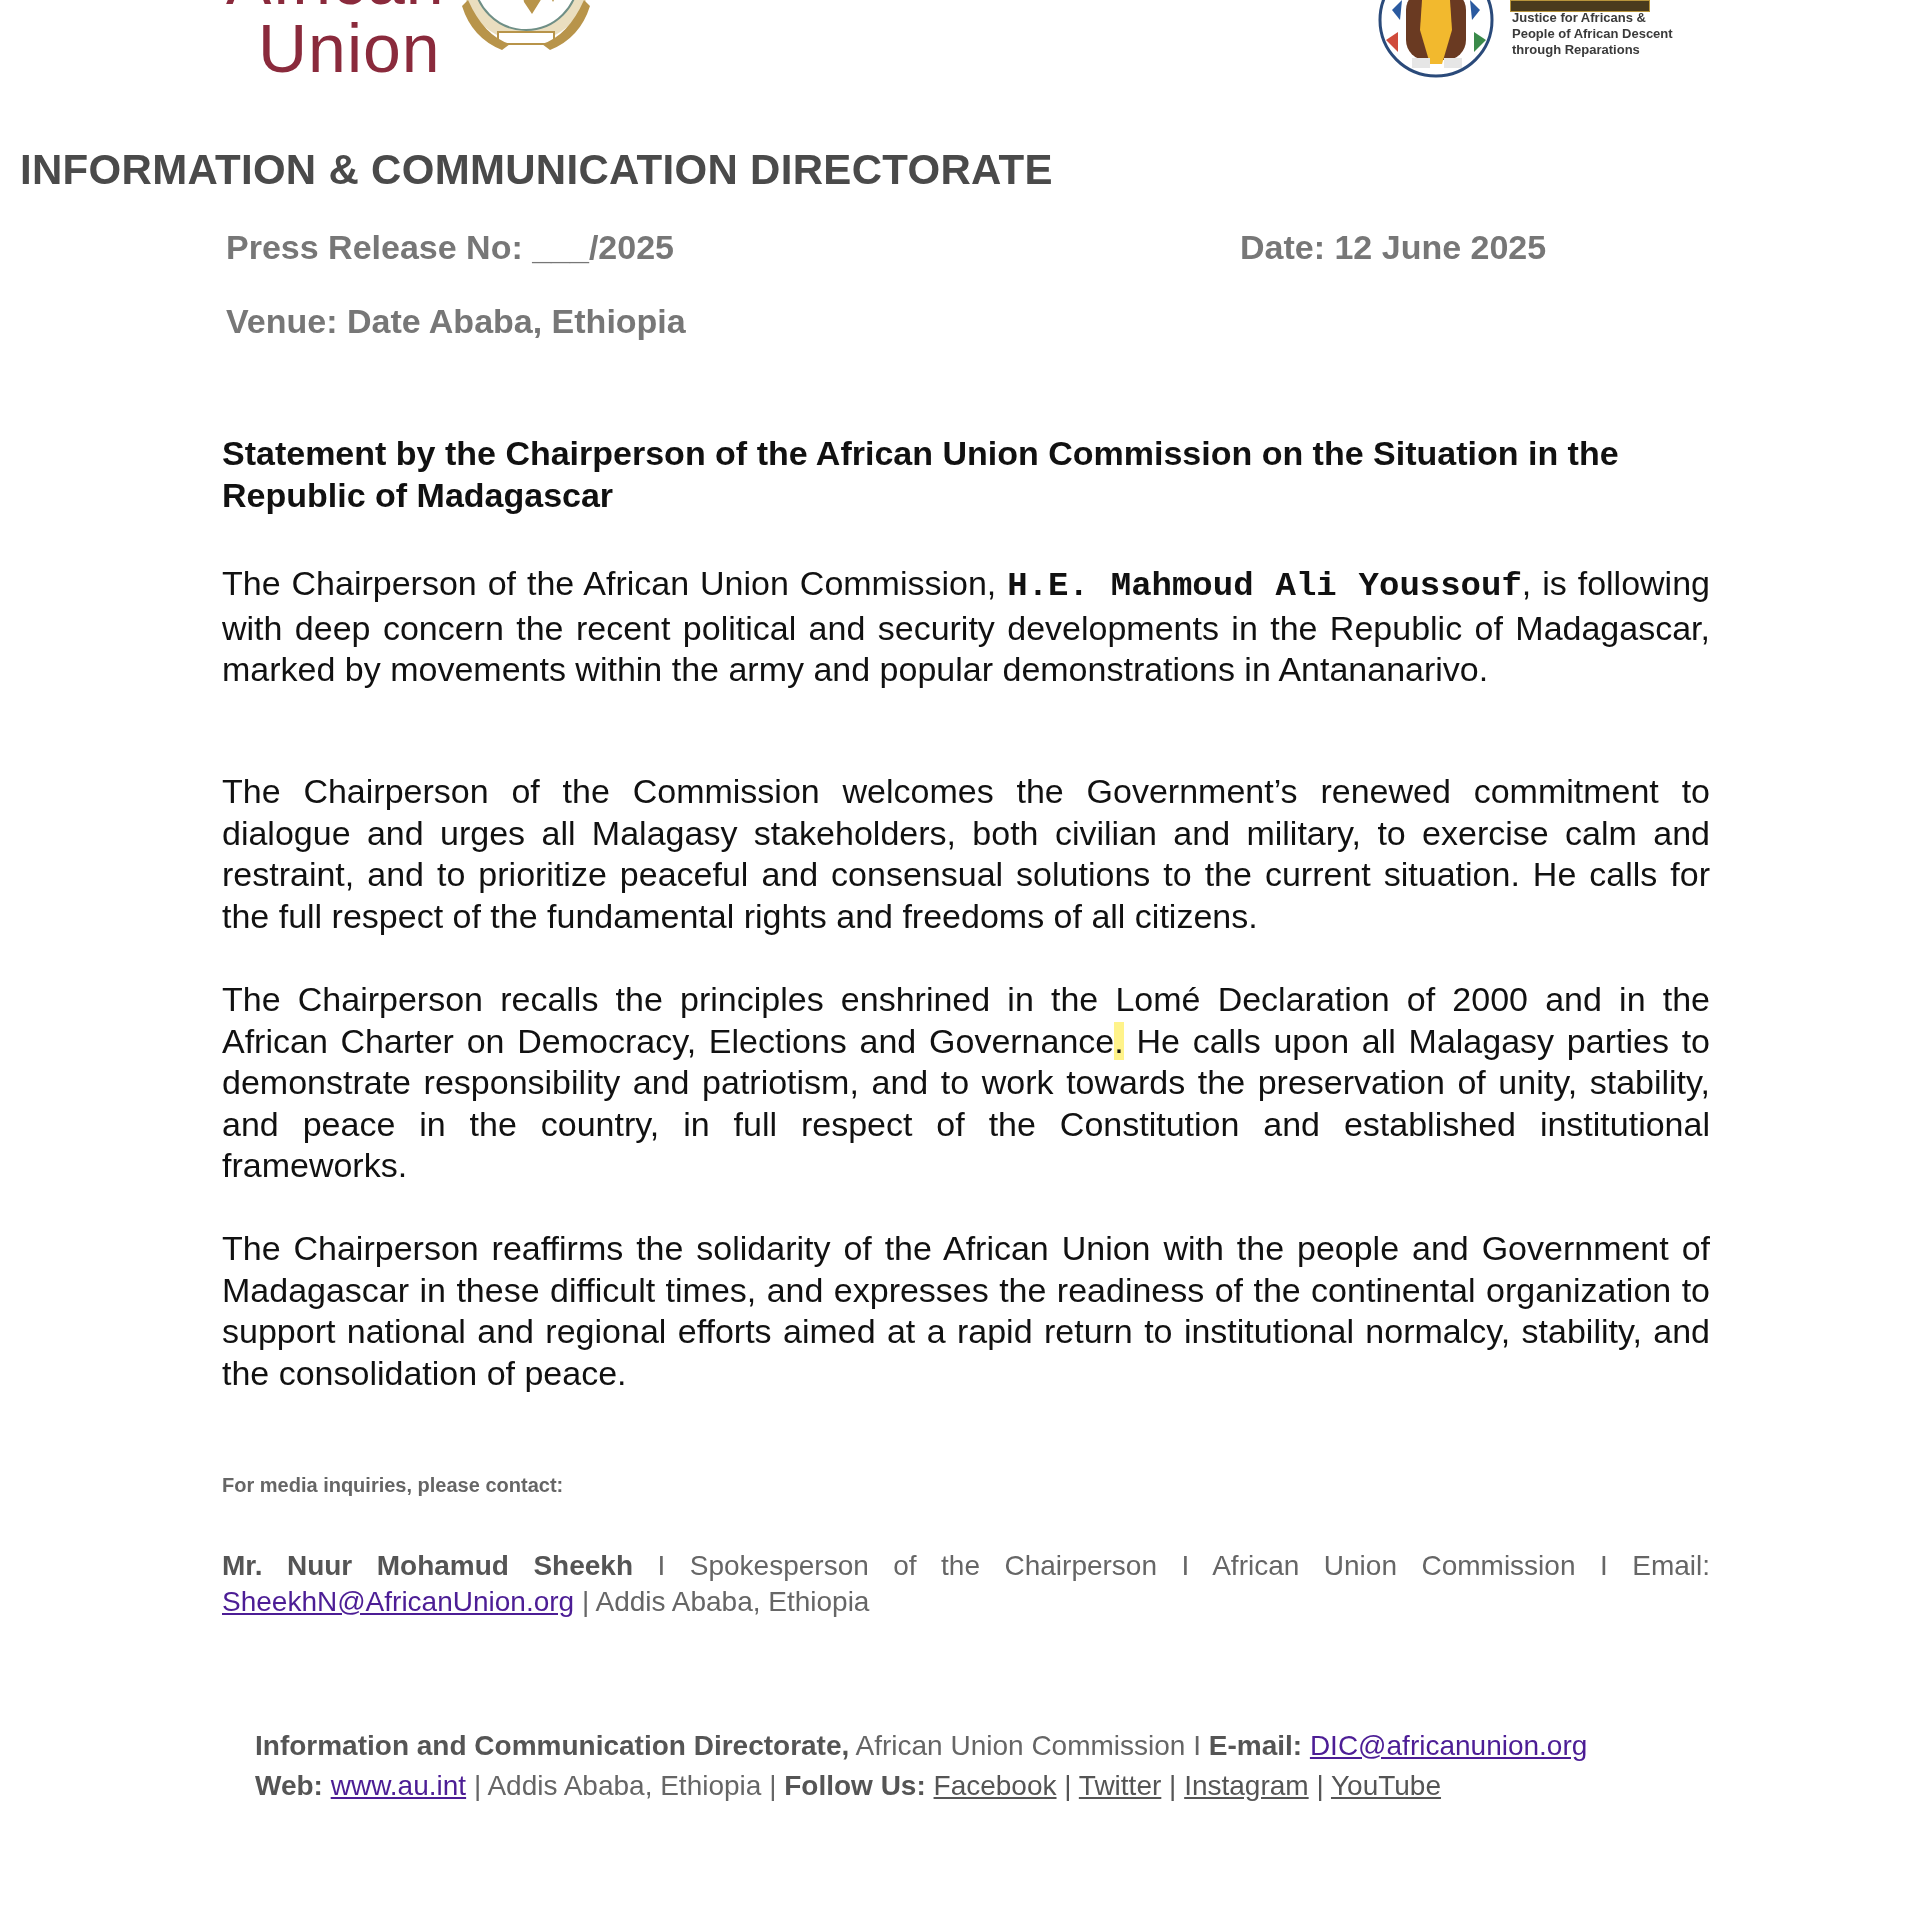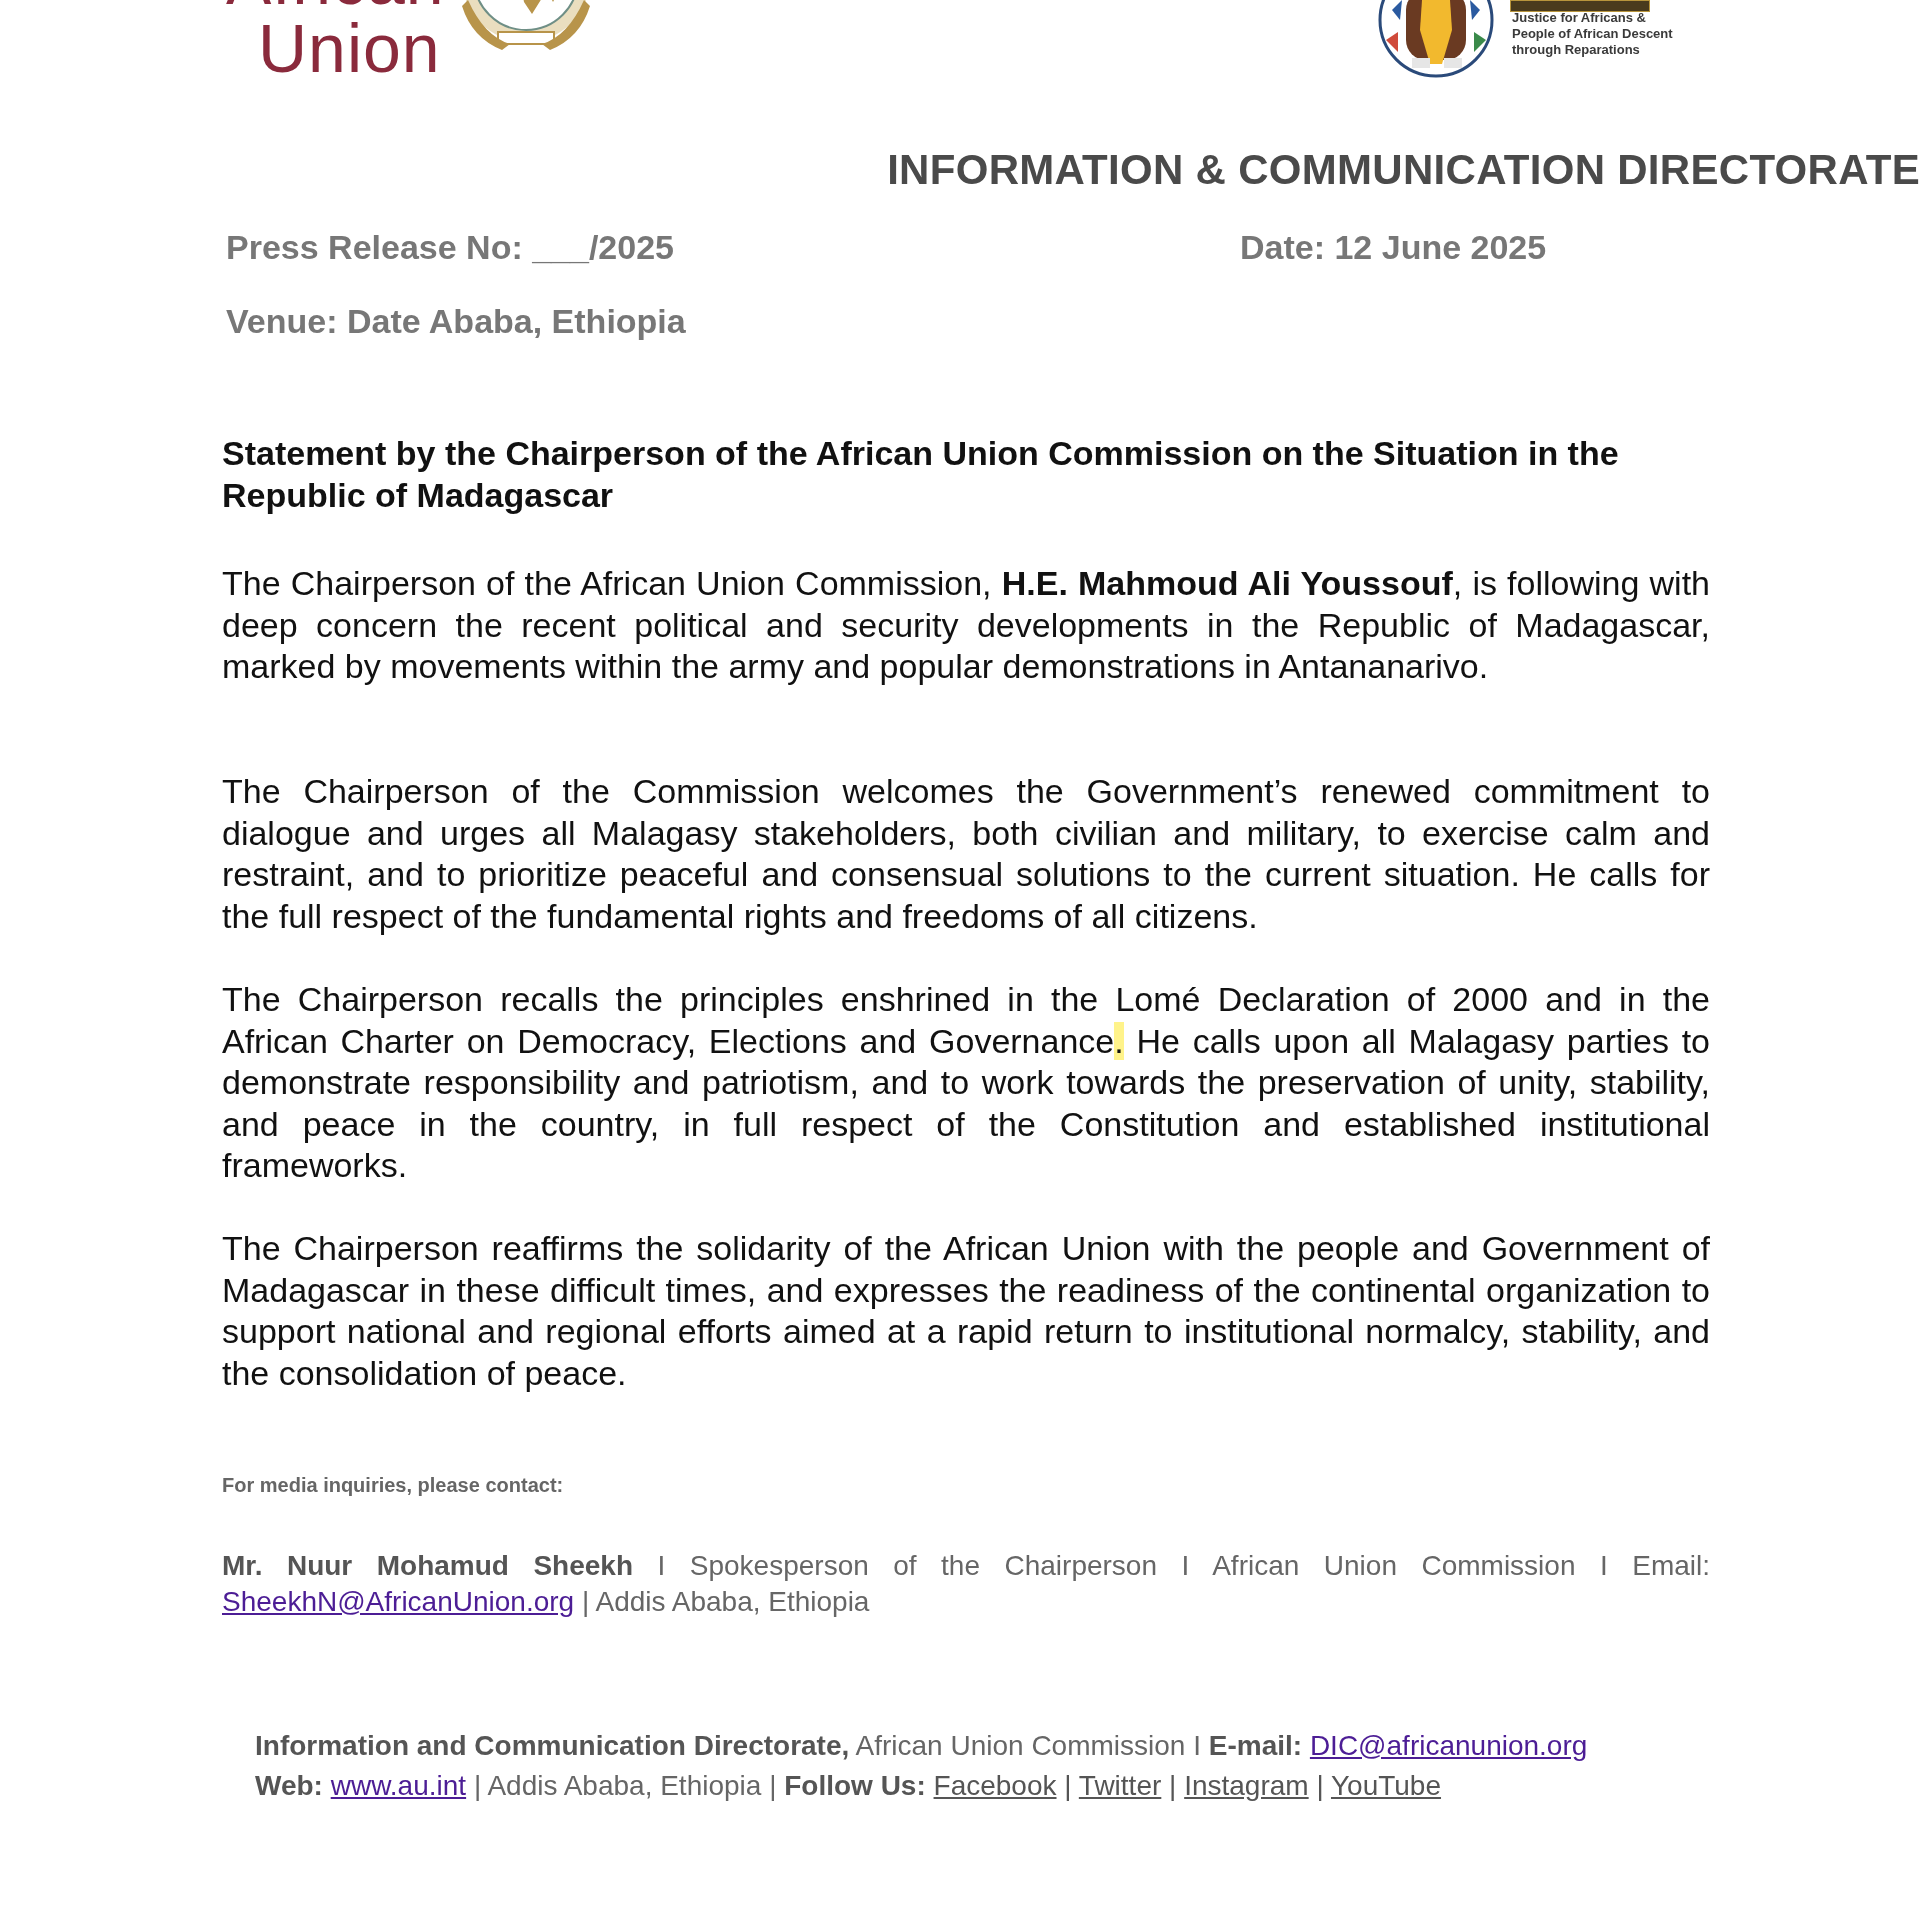--- a/index.html
+++ b/index.html
@@ -12,35 +12,35 @@
   .au-word.top { left:4px; top:-24px; }
   .au-word.bottom { left:36px; top:44px; }
   .au-emblem { position:absolute; left:232px; top:-30px; width:145px; height:115px; }
 
   #rep-logo { left:1372px; top:-20px; width:340px; height:100px; }
   .rep-emblem { position:absolute; left:0; top:0; width:130px; height:100px; }
   .rep-tag { position:absolute; left:138px; top:20px; width:138px; height:10px; background:#4a3b1d; border:1px solid #b8953c; }
   .rep-text { position:absolute; left:140px; top:30px; font-family:"Liberation Sans", sans-serif; font-weight:bold; font-size:13px; line-height:16px; color:#3a3a3a; white-space:nowrap; }
 
   
-  #directorate { left:0; width:1920px; top:146px; text-align:right; font-weight:bold; font-size:42px; color:#4a4a4a; letter-spacing:0.3px; padding-left:20px; box-sizing:border-box; }
+  #directorate { left:0; width:1920px; top:146px; text-align:left; font-weight:bold; font-size:42px; color:#4a4a4a; letter-spacing:0.3px; padding-left:20px; box-sizing:border-box; }
   .meta { font-weight:bold; font-size:34px; color:#777; }
   #press-no { left:226px; top:228px; }
   #date { left:1240px; top:228px; }
   #venue { left:226px; top:302px; }
 
   
   .content { left:222px; width:1488px; }
   #title { top:432px; font-weight:bold; font-size:34px; line-height:42px; color:#111; }
   .para { font-size:34px; line-height:41.5px; text-align:justify; color:#111; }
   #p1 { top:563px; }
   #p2 { top:771px; }
   #p3 { top:979px; }
   #p4 { top:1228px; }
-  .para b { font-weight:bold; }
+  .para b { font-weight:bold;font-family:Liberation Mono, monospace; }
   .hl { background:#fff38a; }
 
   
   .small { font-size:28px; color:#666; text-align:justify; }
   .small b { color:#555; }
   #media-head { top:1474px; font-weight:bold; font-size:20px; color:#666; }
   #contact1 { top:1548px; line-height:36px; }
   #contact2 { top:1726px; line-height:40px;margin-left:33px; }
   a.link { color:#4c1d95; text-decoration:underline; }
   a.social { color:#555; text-decoration:underline; }

